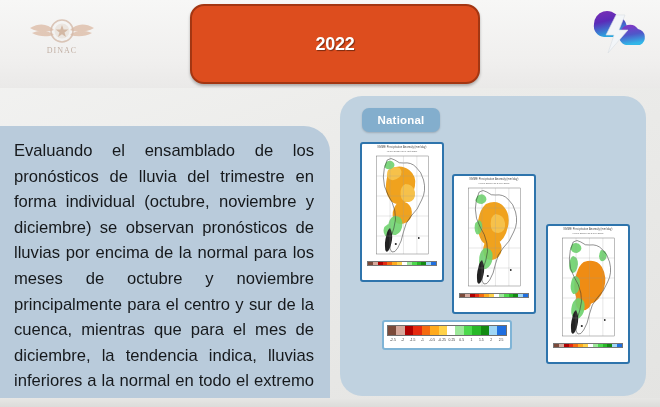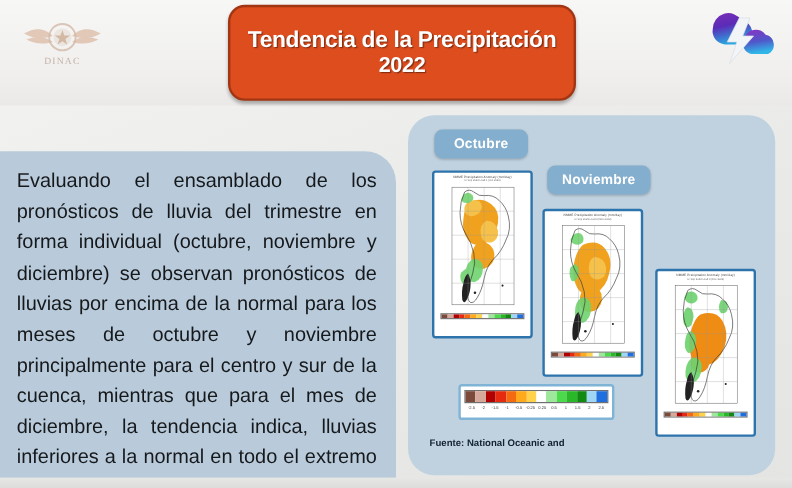--- a/index.html
+++ b/index.html
@@ -9,21 +9,21 @@
     background: linear-gradient(160deg,#f4f4f3 0%,#ececea 40%,#e4e4e2 100%);
     position: relative;
   }
 
   
   #header-band {
     position:absolute; left:0; top:0; width:660px; height:88px;
     background: linear-gradient(180deg,#f7f7f6 0%,#f0efee 70%,#eae9e8 100%);
   }
   #dinac-logo {
-    position:absolute; left:14px; top:6px; width:76px; height:52px;
+    position:absolute; left:24px; top:6px; width:76px; height:52px;
     opacity:.55;
   }
   #storm-logo {
     position:absolute; left:586px; top:2px; width:62px; height:54px;
   }
   #title-box {
     position:absolute; left:190px; top:4px; width:290px; height:80px;
     background:#dd4d1e;
     border:2px solid #a33612;
     border-radius:14px;
@@ -147,21 +147,20 @@
         <path d="M68 27 C58 23, 51 25, 46 29 C53 31, 61 31, 68 27 Z"></path>
       </g>
       <circle cx="38" cy="25" r="11" fill="none" stroke="#b98a6c" stroke-width="1.6" opacity="0.8"></circle>
       <circle cx="38" cy="25" r="7.5" fill="#d9c6b4" opacity="0.55"></circle>
       <path d="M38 19 l1.6 4.6 4.8 0 -3.9 2.9 1.5 4.6 -4-2.8 -4 2.8 1.5-4.6 -3.9-2.9 4.8 0 Z" fill="#b07a52" opacity="0.85"></path>
       <text x="38" y="47" font-family="Liberation Serif, serif" font-size="8" fill="#9a7a66" text-anchor="middle" letter-spacing="1">DINAC</text>
     </svg>
   </div>
 
   <div id="title-box">
-    <div class="title-line">Tendencia de la Precipitación</div>
     <div class="title-line small">2022</div>
   </div>
 
   <div id="storm-logo">
     <svg viewBox="0 0 62 54" width="62" height="54">
       <defs>
         <linearGradient id="gA" x1="0" y1="0" x2="0.3" y2="1">
           <stop offset="0%" stop-color="#7c2fb5"></stop>
           <stop offset="45%" stop-color="#5b2bb8"></stop>
           <stop offset="100%" stop-color="#2aa7e0"></stop>
@@ -178,22 +177,21 @@
     </svg>
   </div>
 </div>
 
 <div id="text-panel">
   <p>Evaluando el ensamblado de los pronósticos de lluvia del trimestre en forma individual (octubre, noviembre y diciembre) se observan pronósticos de lluvias por encima de la normal para los meses de octubre y noviembre principalmente para el centro y sur de la cuenca, mientras que para el mes de diciembre, la tendencia indica, lluvias inferiores a la normal en todo el extremo norte.</p>
 </div>
 
 <div id="map-panel">
 
-  <div class="month-label" id="label-octubre">Octubre</div>
-  <div class="month-label" id="label-noviembre">Noviembre</div>
+  <div class="month-label" id="label-octubre">National</div>
 
   <div class="map-card" id="map-octubre">
     <div class="map-title">NMME Precipitation Anomaly (mm/day)</div>
     <div class="map-subtitle">IC Sep 2023 Lead 1 (Oct 2023)</div>
     <div class="map-plot">
       <svg viewBox="0 0 70 104" preserveAspectRatio="none">
         <rect x="8" y="2" width="54" height="98" fill="#fff" stroke="#555" stroke-width="0.4"></rect>
         <g fill="#f0a21e">
           <path d="M24 14 q10 -4 18 2 q8 6 6 16 q-2 12 -10 16 q-10 5 -16 -2 q-6 -8 -4 -18 q1 -10 6 -14 Z"></path>
           <path d="M30 48 q10 -2 14 6 q3 9 -4 14 q-9 5 -14 -2 q-4 -8 4 -18 Z"></path>
@@ -374,17 +372,16 @@
       <span>0.25</span>
       <span>0.5</span>
       <span>1</span>
       <span>1.5</span>
       <span>2</span>
       <span>2.5</span>
     </div>
   </div>
 
   <div id="source">
-    <div>Fuente: National Oceanic and</div>
   </div>
 </div>
 
 <div id="bottom-shade"></div>
 
 </body></html>

